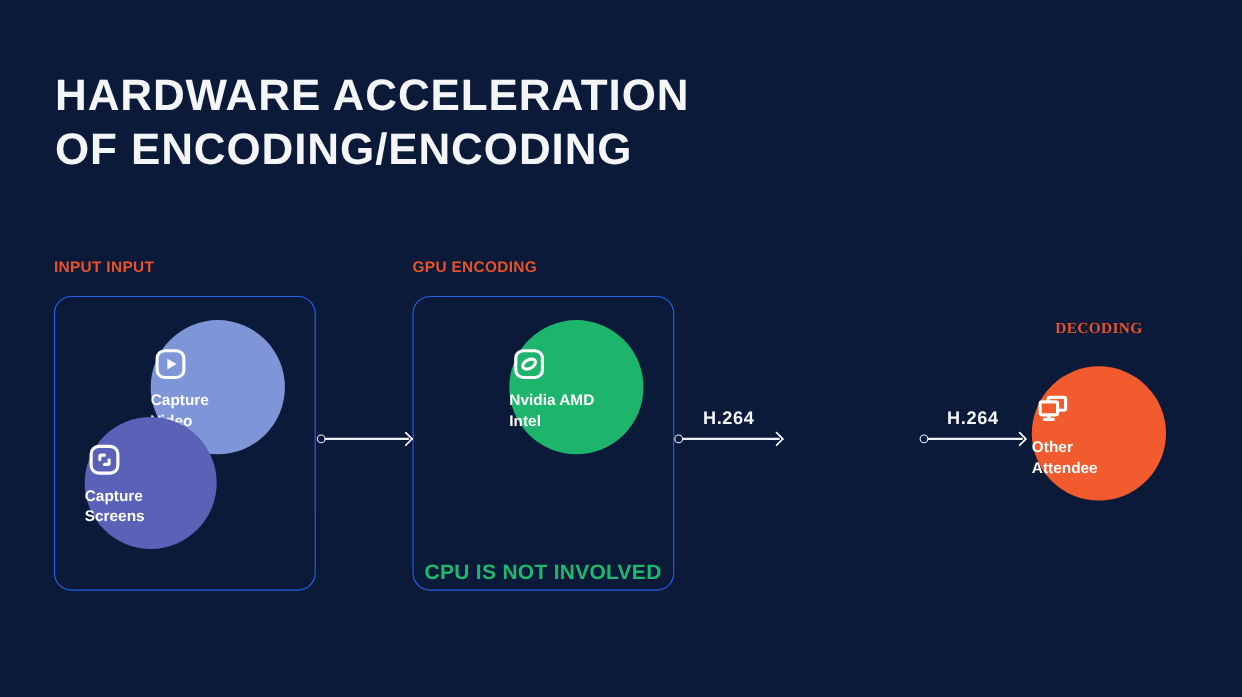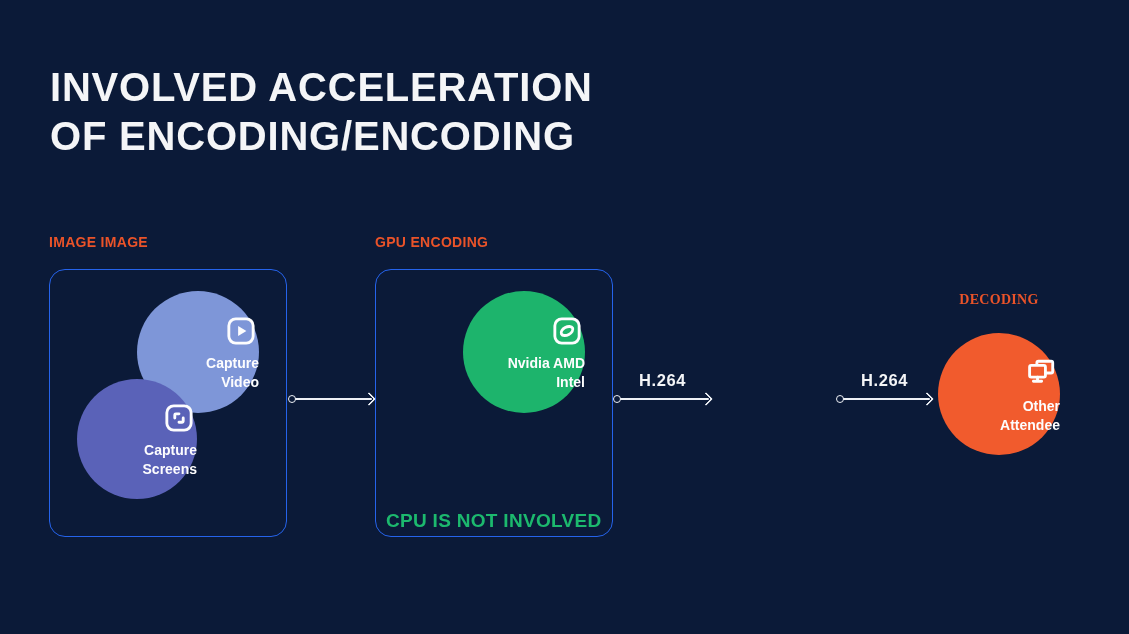--- a/index.html
+++ b/index.html
@@ -23,21 +23,21 @@
   .heading-decoding { left:938px; top:292px; width:122px; text-align:center;font-family:Liberation Serif, serif; }
   .group-box {
     position:absolute; top:269px; width:238px; height:268px;
     border:1.5px solid var(--box-border,#2563eb); border-radius:16px;
     box-sizing:border-box; background:transparent;
   }
   .box-input { left:49px; }
   .box-gpu { left:375px; }
   .node {
     position:absolute; border-radius:50%;
-    display:flex; flex-direction:column; align-items:flex-end; justify-content:center;
+    display:flex; flex-direction:column; align-items:flex-start; justify-content:center;
     text-align:center; color:#fdfdfe; font-weight:bold; font-size:14px; line-height:19px;
   }
   .node .icon { display:block; margin-bottom:5px; line-height:0; }
   .node-capture-video  { left:137px; top:291px; width:122px; height:122px; background:var(--node-capture-video,#7e96d8); z-index:1; }
   .node-capture-screens{ left:77px;  top:379px; width:120px; height:120px; background:var(--node-capture-screens,#5a62b8); z-index:2; }
   .node-gpu-vendors    { left:463px; top:291px; width:122px; height:122px; background:var(--node-gpu-vendors,#1db46c); z-index:1; }
   .node-cpu            { left:401px; top:379px; width:120px; height:120px; background:var(--node-cpu,#15854f); z-index:2; }
   .node-web            { left:712px; top:332px; width:122px; height:122px; background:var(--node-web,#2457e5); }
   .node-web .node-label { letter-spacing:0.6px; color:#dfe7fb; }
   .node-attendee       { left:938px; top:333px; width:122px; height:122px; background:var(--node-attendee,#f15b2d); }
@@ -66,25 +66,25 @@
   }
   svg { display:block; }
   .front-screen { fill:var(--node-attendee,#f15b2d); }
 </style>
 </head>
 <body>
 
 <div class="stage">
 
   <h1 class="title">
-    <span>INVOLVED ACCELERATION</span>
+    <span>HARDWARE ACCELERATION</span>
     <span>OF ENCODING/ENCODING</span>
   </h1>
 
-  <div class="heading heading-input">IMAGE IMAGE</div>
+  <div class="heading heading-input">INPUT INPUT</div>
   <div class="heading heading-gpu">GPU ENCODING</div>
   <div class="heading heading-decoding">DECODING</div>
 
   <div class="group-box box-input"></div>
   <div class="group-box box-gpu"></div>
 
   <div class="node node-capture-video">
     <span class="icon">
       <svg width="36" height="36" viewBox="0 0 24 24" fill="none" stroke="#fdfdfe" stroke-width="1.9">
         <rect x="3.9" y="3.9" width="16.2" height="16.2" rx="4.6"></rect>

